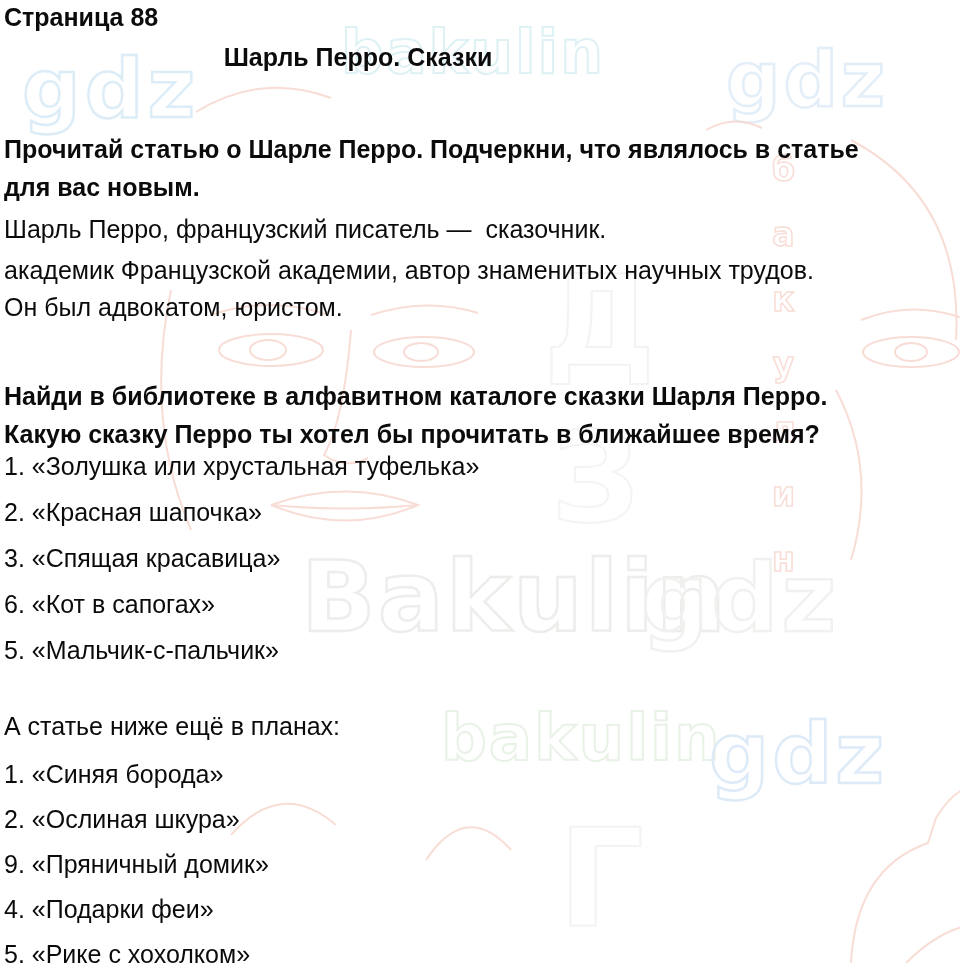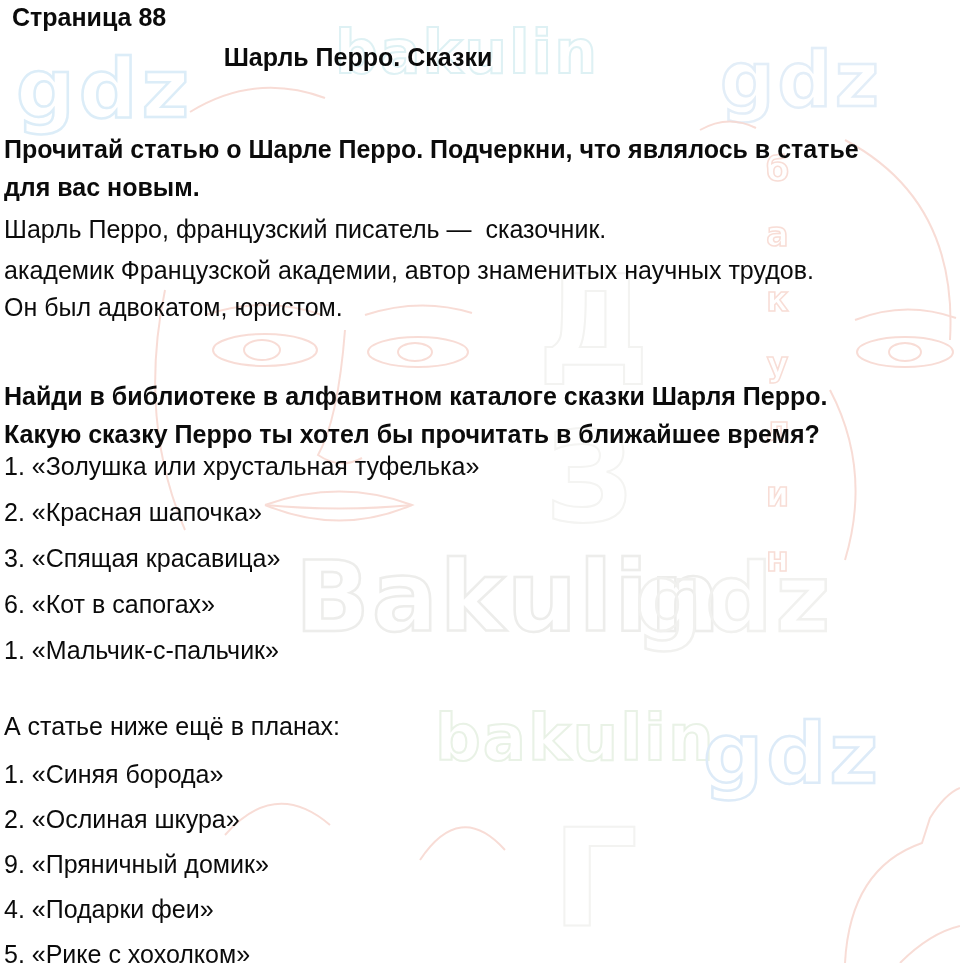--- a/index.html
+++ b/index.html
@@ -1,40 +1,40 @@
 <!DOCTYPE html>
 <html><head>
 <meta charset="utf-8">
 <style>
   html,body{margin:0;padding:0;background:#ffffff;}
   #page{position:relative;width:960px;height:963px;overflow:hidden;background:#ffffff;
         font-family:"Liberation Sans","DejaVu Sans",sans-serif;color:#0b0b0b;}
   
-  #wm-layer{position:absolute;inset:0;z-index:0;pointer-events:none;}
+  #wm-layer{position:absolute;inset:0;z-index:0;pointer-events:none;margin-left:6px;}
   .wm{position:absolute;font-family:"DejaVu Sans",sans-serif;font-weight:bold;
       color:transparent;white-space:pre;line-height:1;}
   .wm-gdz-tl{left:16px;top:48px;font-size:82px;-webkit-text-stroke:2.5px #dcedf8;letter-spacing:4px;}
   .wm-bak-top{left:335px;top:22px;font-size:60px;-webkit-text-stroke:2px #def1f4;letter-spacing:2px;}
   .wm-gdz-tr{left:720px;top:42px;font-size:76px;-webkit-text-stroke:2.5px #e3eef8;letter-spacing:3px;}
   .wm-letter-d{left:538px;top:258px;font-size:125px;-webkit-text-stroke:2px #f3f3f1;}
   .wm-letter-z{left:545px;top:415px;font-size:125px;-webkit-text-stroke:2px #f4f4f2;}
   .wm-bak-mid{left:295px;top:548px;font-size:98px;-webkit-text-stroke:2.5px #ededeb;letter-spacing:2px;}
   .wm-gdz-mid{left:635px;top:552px;font-size:94px;-webkit-text-stroke:2.5px #f1f1ef;letter-spacing:3px;}
   .wm-bak-low{left:435px;top:706px;font-size:64px;-webkit-text-stroke:2px #e9f2e6;letter-spacing:2px;}
   .wm-gdz-low{left:703px;top:712px;font-size:84px;-webkit-text-stroke:2.5px #ddebf8;letter-spacing:3px;}
   .wm-letter-g{left:552px;top:812px;font-size:135px;-webkit-text-stroke:2px #f3f3f1;}
   .wm-vert{left:758px;top:150px;font-size:33px;font-weight:bold;
            -webkit-text-stroke:1.5px #f8ddd6;color:transparent;
            writing-mode:vertical-rl;text-orientation:upright;letter-spacing:26px;
            font-family:"DejaVu Sans",sans-serif;position:absolute;}
   
   #content{position:absolute;inset:0;z-index:1;}
   .blk{position:absolute;left:4px;}
   .line{white-space:pre;}
-  #page-label{top:0;font-size:25px;font-weight:bold;line-height:34px;margin-left:8px;}
+  #page-label{top:0;font-size:25px;font-weight:bold;line-height:34px;}
   #doc-title{left:0;top:40px;width:716px;text-align:center;font-size:25px;font-weight:bold;line-height:34px;}
   #task1{top:130px;font-size:25px;font-weight:bold;line-height:38px;}
   #para1{top:211px;font-size:25px;line-height:37px;}
   #para2{top:252px;font-size:25px;line-height:37px;}
   #task2{top:377px;font-size:25px;font-weight:bold;line-height:38px;}
   #list1{top:443px;font-size:25px;line-height:46px;}
   #intro3{top:708px;font-size:25px;line-height:37px;}
   #list2{top:752px;font-size:25px;line-height:45px;}
 </style>
 </head>
@@ -107,21 +107,21 @@
     <div id="task2" class="blk">
       <div class="line">Найди в библиотеке в алфавитном каталоге сказки Шарля Перро.</div>
       <div class="line">Какую сказку Перро ты хотел бы прочитать в ближайшее время?</div>
     </div>
 
     <div id="list1" class="blk">
       <div class="line">1. «Золушка или хрустальная туфелька»</div>
       <div class="line">2. «Красная шапочка»</div>
       <div class="line">3. «Спящая красавица»</div>
       <div class="line">6. «Кот в сапогах»</div>
-      <div class="line">1. «Мальчик-с-пальчик»</div>
+      <div class="line">5. «Мальчик-с-пальчик»</div>
     </div>
 
     <div id="intro3" class="blk">
       <div class="line">А статье ниже ещё в планах:</div>
     </div>
 
     <div id="list2" class="blk">
       <div class="line">1. «Синяя борода»</div>
       <div class="line">2. «Ослиная шкура»</div>
       <div class="line">9. «Пряничный домик»</div>

